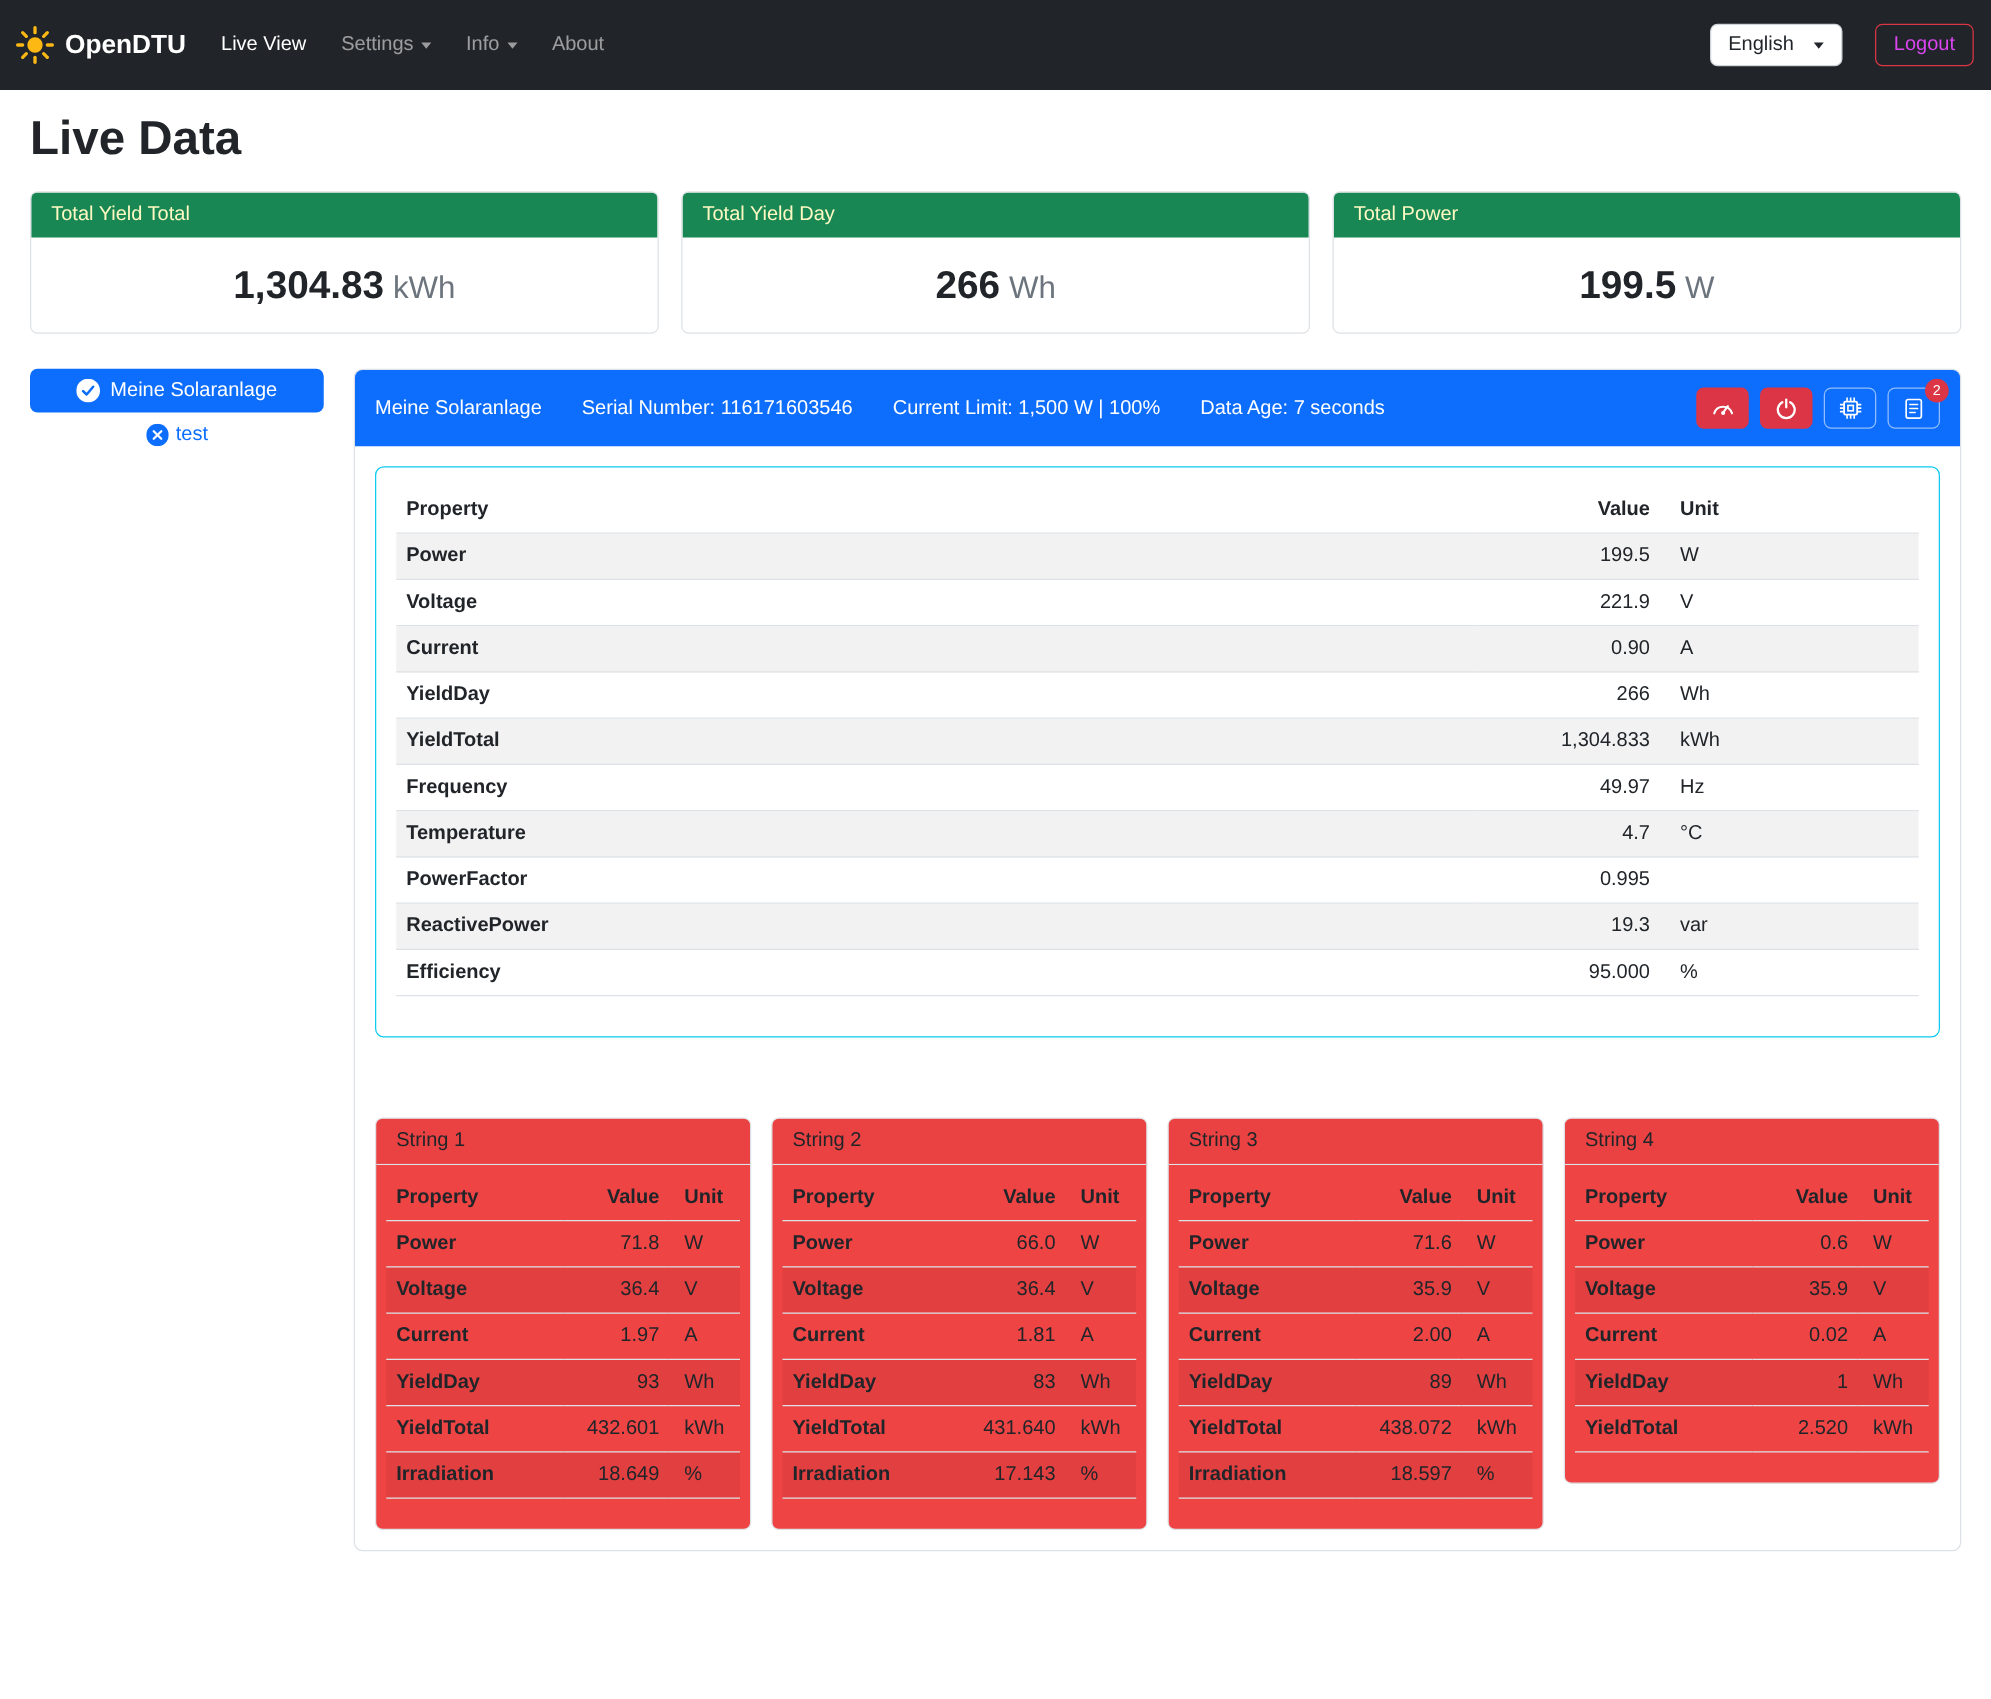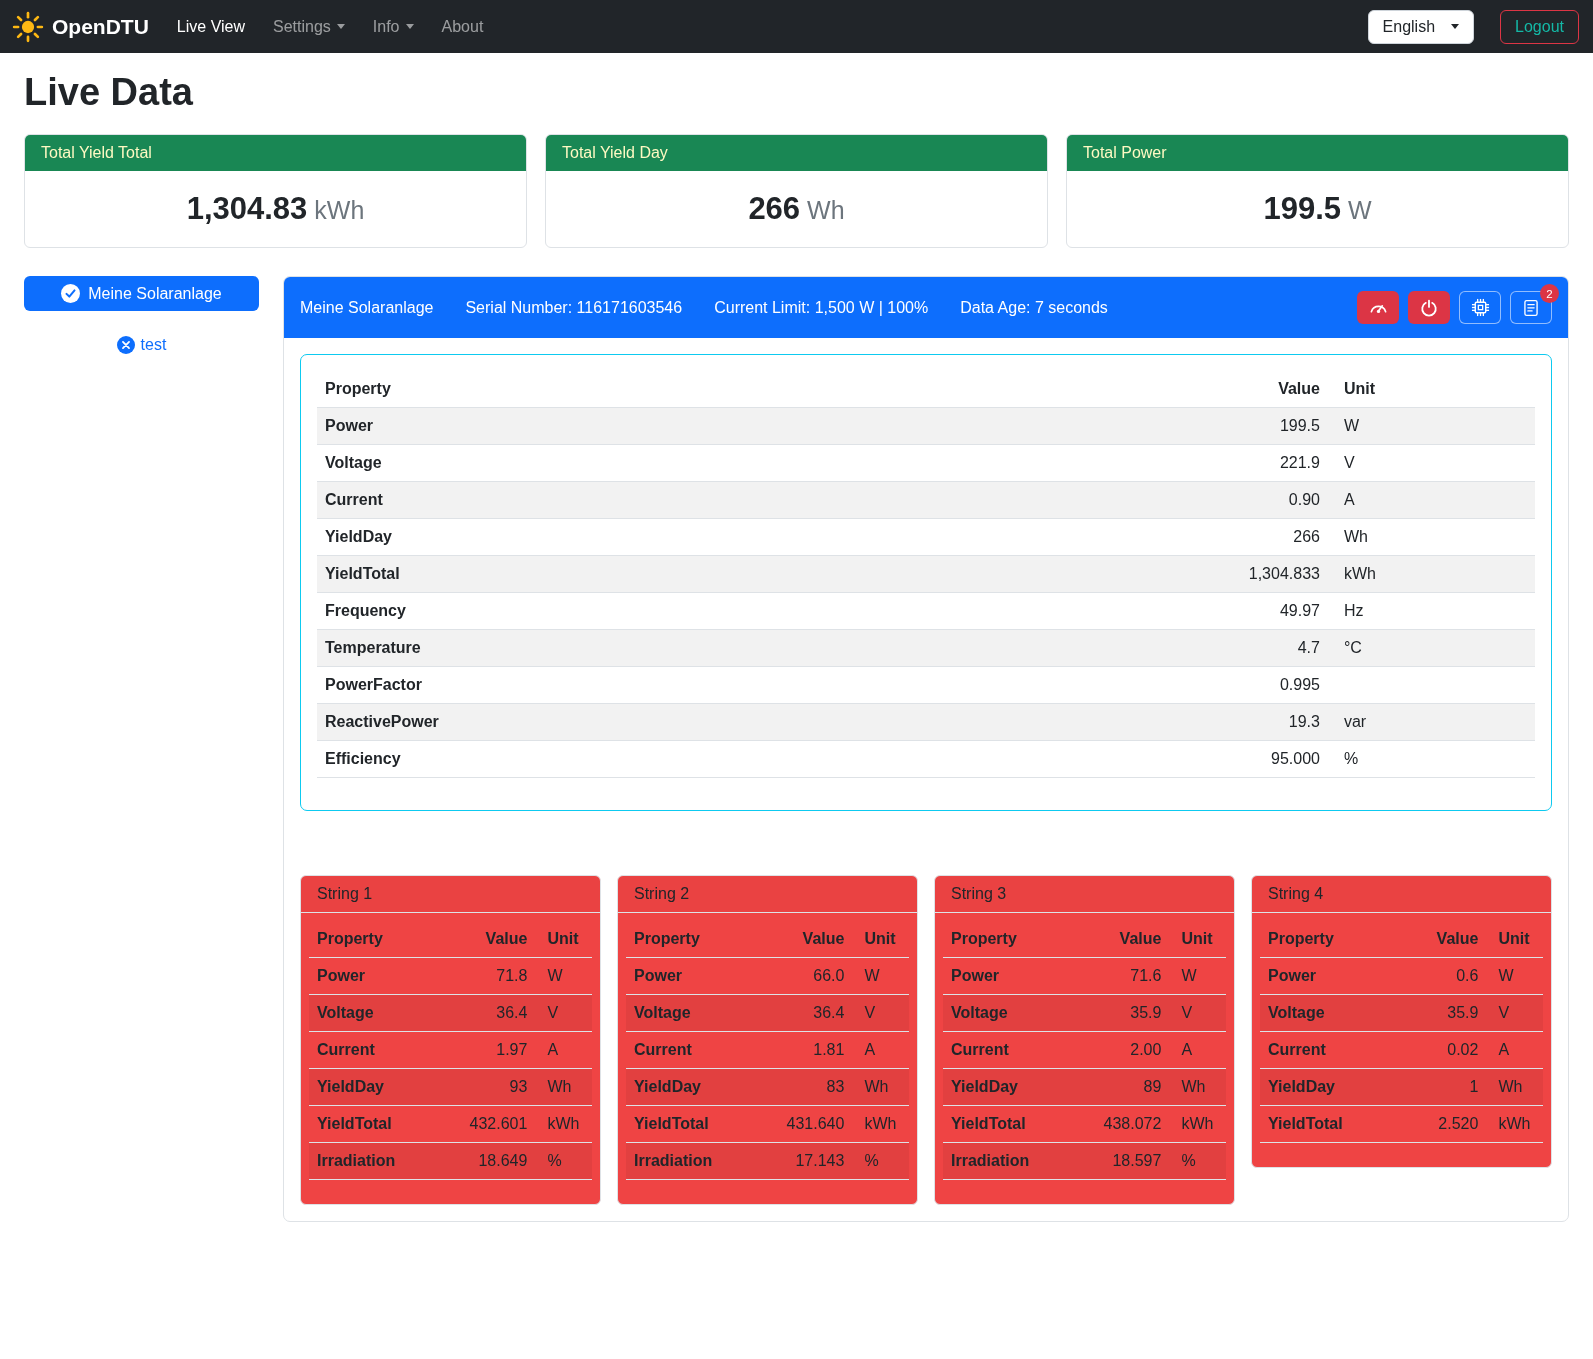--- a/index.html
+++ b/index.html
@@ -6,21 +6,21 @@
   html, body { background: #fff; }
   body {
     font-family: "Liberation Sans", "DejaVu Sans", sans-serif;
     color: #212529;
     font-size: 16px;
     min-width: 1560px;
   }
   
   .navbar {
     background: #212529;
-    height: 53px;
+    height: 72px;
     display: flex;
     align-items: center;
     padding: 0 14px 0 12px;
   }
   .brand {
     display: flex; align-items: center; gap: 8px;
     color: #fff; font-size: 21px; font-weight: 700;
     margin-right: 14px; cursor: pointer;
   }
   .nav-link {
@@ -33,21 +33,21 @@
   .nav-link.active { color: #fff; }
   .nav-right { margin-left: auto; display: flex; align-items: center; gap: 26px; }
   .lang-btn {
     background: #fff; color: #212529;
     border: 1px solid #ced4da; border-radius: 6px;
     padding: 7px 14px; font-size: 16px;
     display: flex; align-items: center; gap: 16px;
     cursor: pointer;
   }
   .logout-btn {
-    background: transparent; color: #14b8a6;
+    background: transparent; color: #d946ef;
     border: 1px solid #dc3545; border-radius: 6px;
     padding: 7px 14px; font-size: 16px; cursor: pointer;
   }
   .caret {
     display: inline-block; width: 0; height: 0;
     border-left: 4px solid transparent;
     border-right: 4px solid transparent;
     border-top: 5px solid currentColor;
   }
   
@@ -64,21 +64,21 @@
   .main-row { display: flex; gap: 24px; align-items: flex-start; }
   .sidebar { width: 235px; flex: none; }
   .inv-select-btn {
     width: 100%; background: #0d6efd; color: #fff;
     border: none; border-radius: 6px; padding: 8px 10px;
     font-size: 16px; display: flex; align-items: center; justify-content: center; gap: 8px;
     cursor: pointer;
   }
   .inv-plain-btn {
     width: 100%; background: none; border: none; color: #0d6efd;
-    font-size: 16px; margin-top: 25px;
+    font-size: 16px; margin-top: 9px;
     display: flex; align-items: center; justify-content: center; gap: 6px;
     cursor: pointer;
   }
   
   .inv-card { flex: 1; border: 1px solid #dee2e6; border-radius: 7px; background: #fff; }
   .inv-header {
     background: #0d6efd; color: #fff;
     border-radius: 6px 6px 0 0;
     padding: 14px 16px;
     display: flex; align-items: center; gap: 32px;

